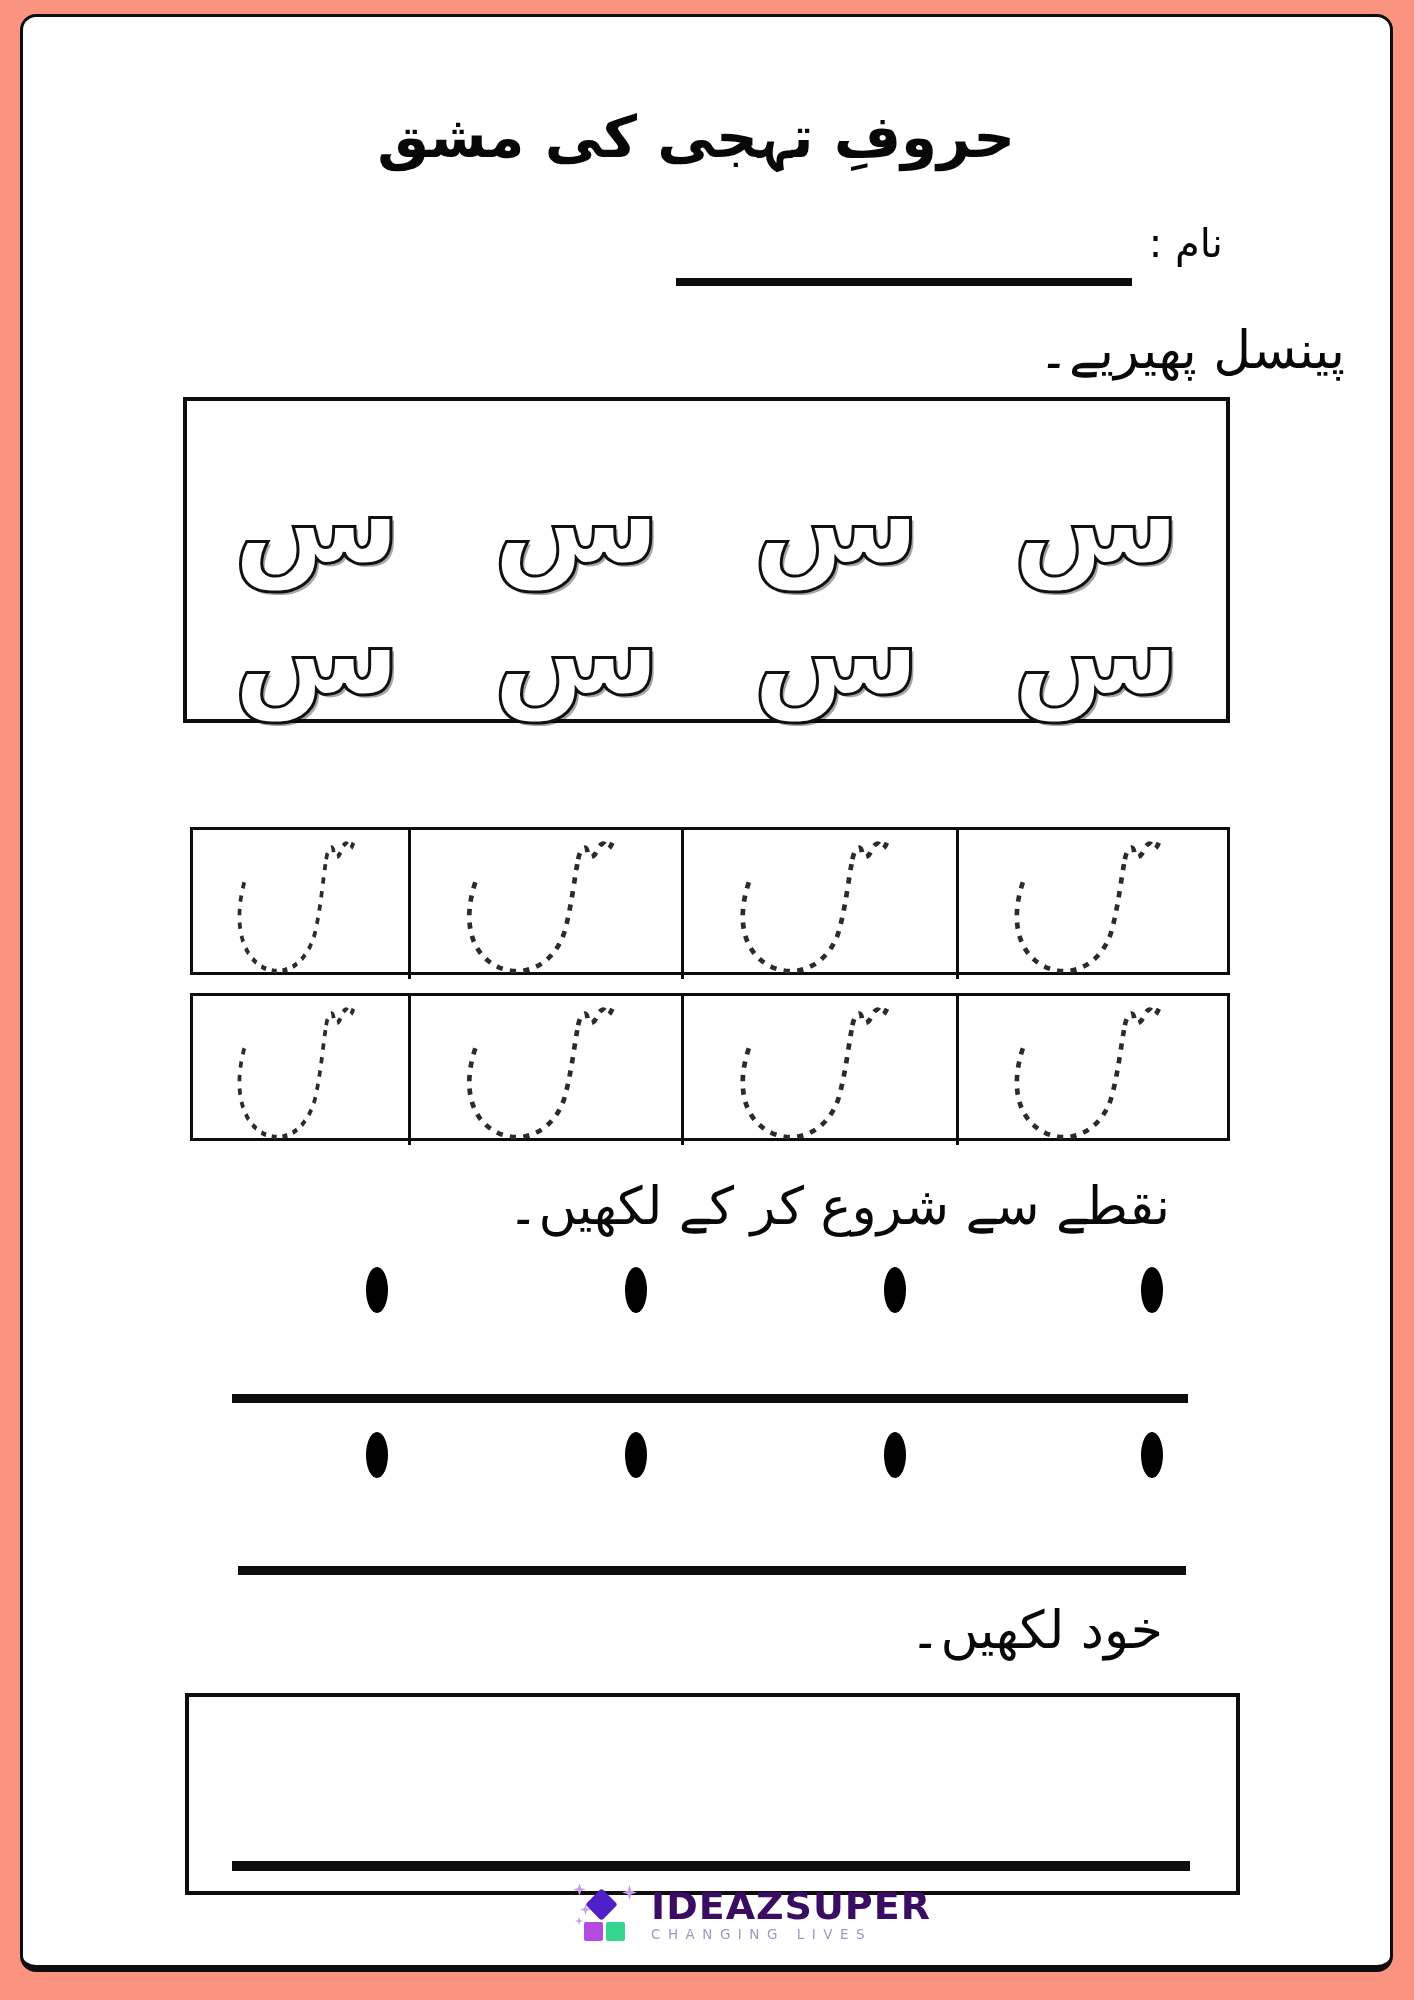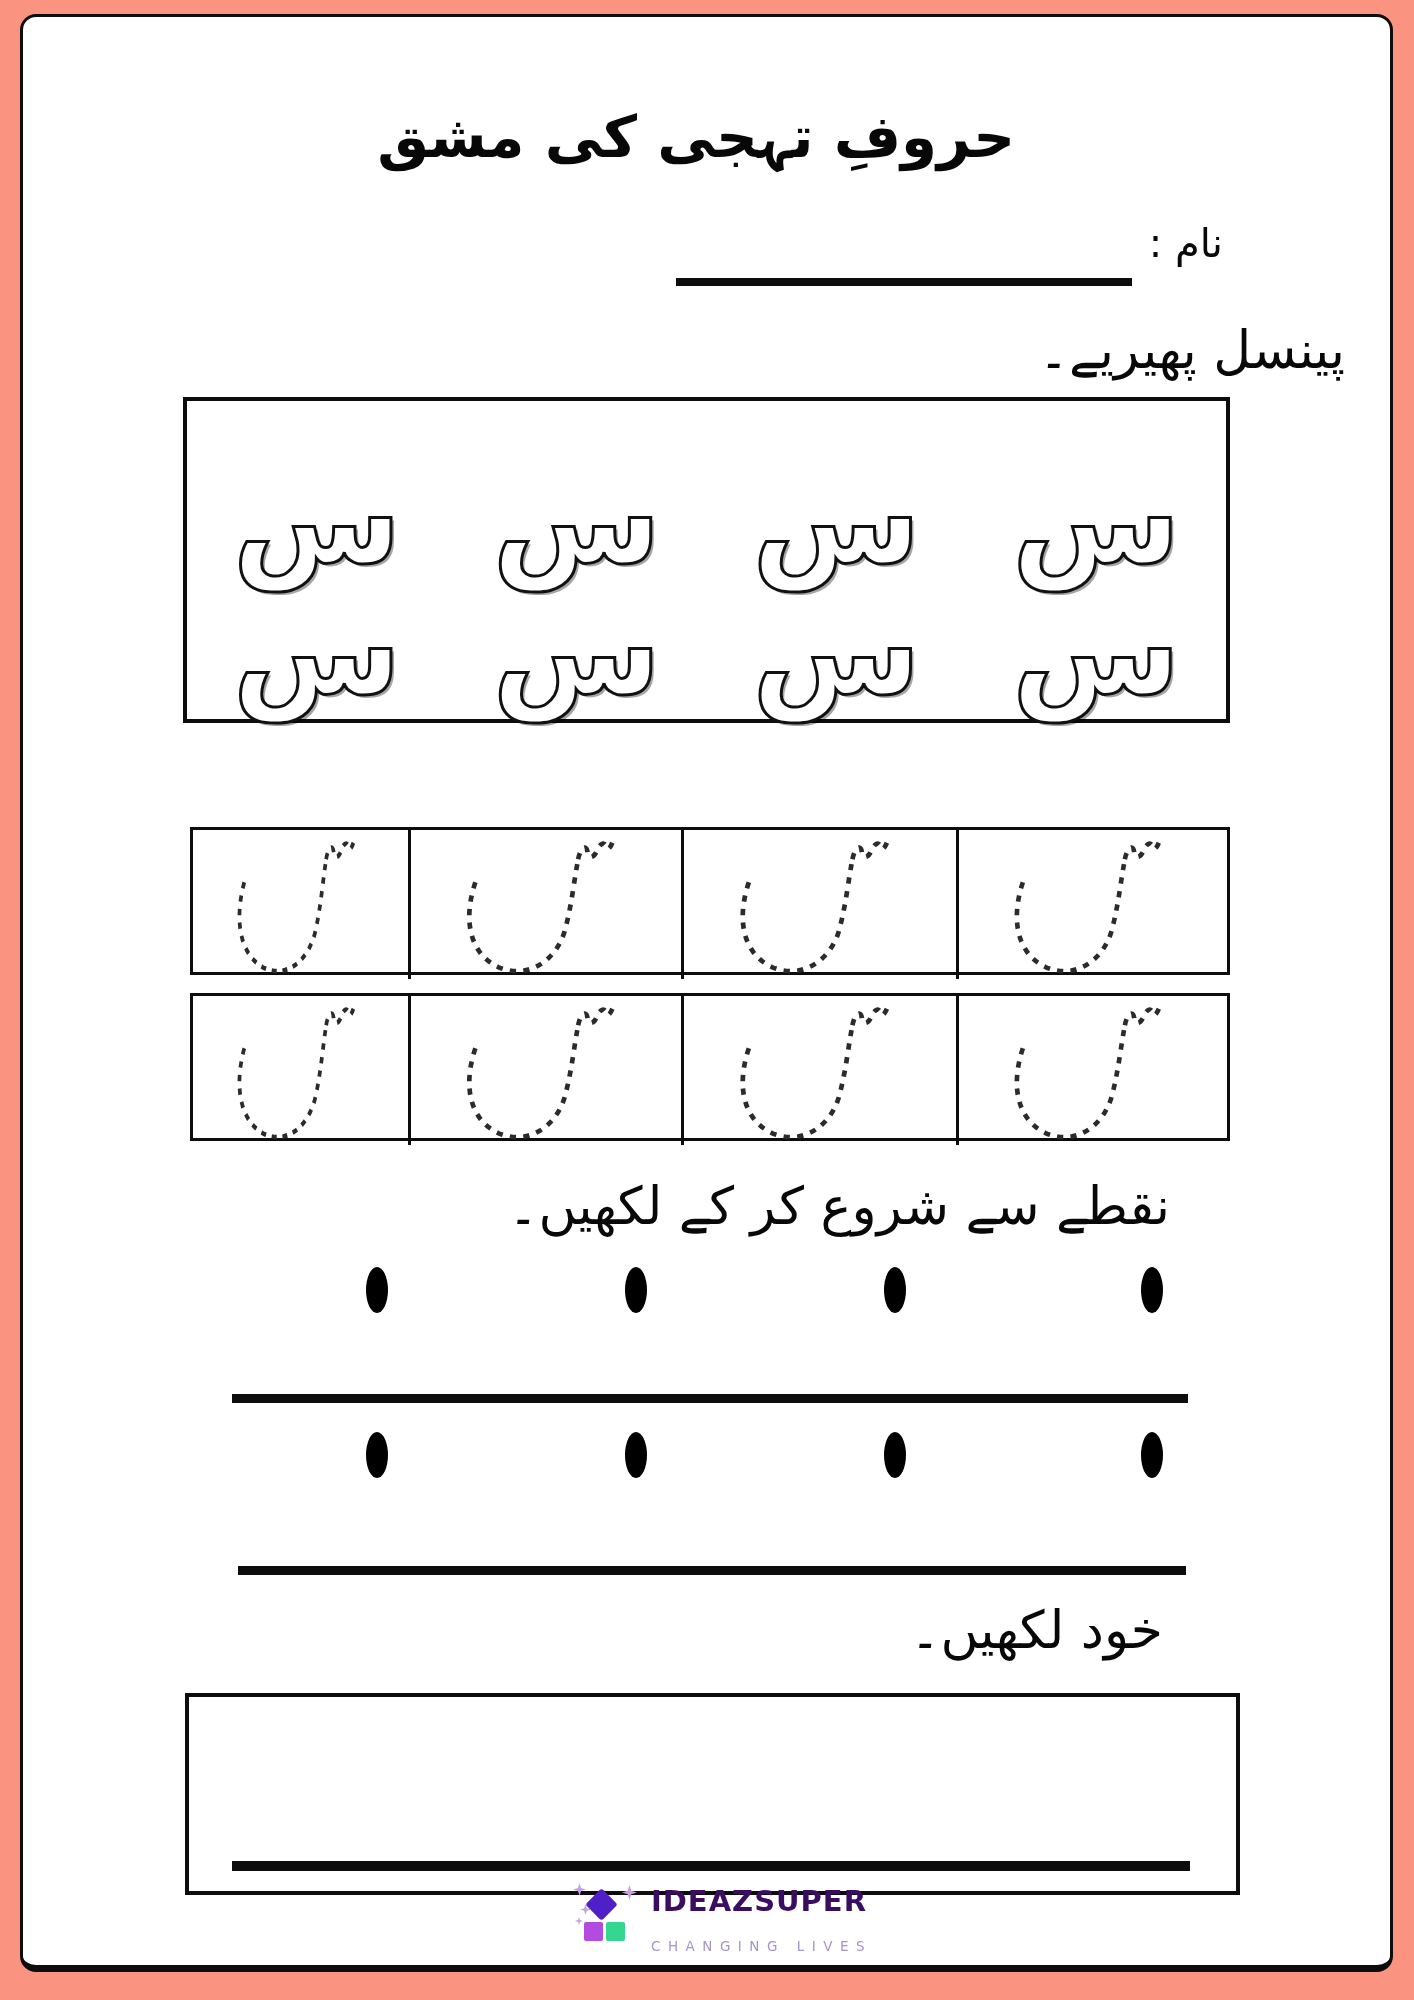--- a/index.html
+++ b/index.html
@@ -84,25 +84,25 @@
     clip-path:polygon(50% 0,62% 38%,100% 50%,62% 62%,50% 100%,38% 62%,0 50%,38% 38%);
   }
   .sparkle.sA{left:0px;top:2px;width:13px;height:13px;}
   .sparkle.sB{left:49px;top:4px;width:15px;height:15px;}
   .sparkle.sC{left:7px;top:23px;width:11px;height:11px;}
   .sparkle.sD{left:2px;top:36px;width:8px;height:8px;}
   .sq{position:absolute;top:41px;width:19px;height:19px;border-radius:2px;}
   .sq.purple{left:11px;background:#B44BE0;}
   .sq.green{left:33px;background:#35D790;}
   .brand{
-    font-size:29px;font-weight:800;color:#3A0D63;letter-spacing:1px;line-height:1;
+    font-size:38px;font-weight:800;color:#3A0D63;letter-spacing:1px;line-height:1;
     margin-top:6px;
   }
   .tagline{
-    font-size:13.5px;color:#A693CB;letter-spacing:7.5px;margin-top:24px;line-height:1;
+    font-size:13.5px;color:#A693CB;letter-spacing:7.5px;margin-top:3px;line-height:1;
   }
 </style>
 </head>
 <body>
 
 <div class="page">
   <div class="card">
 
     <div class="title urdu">حروفِ تہجی کی مشق</div>
 

